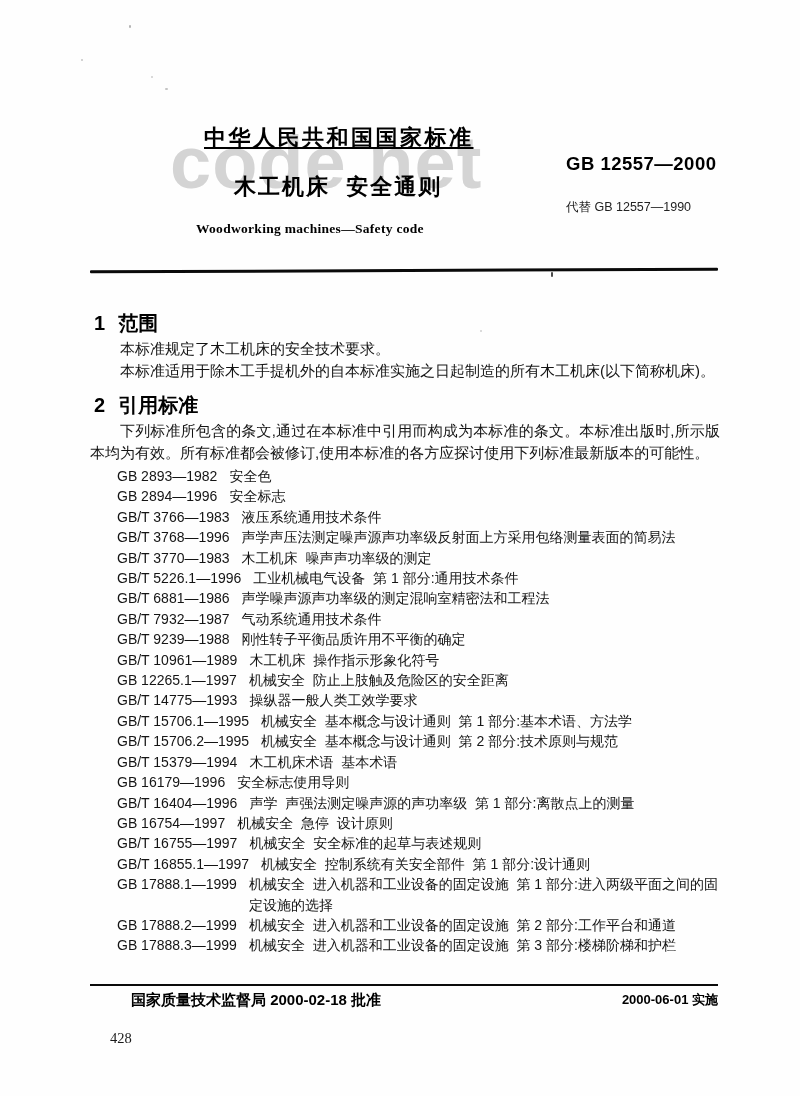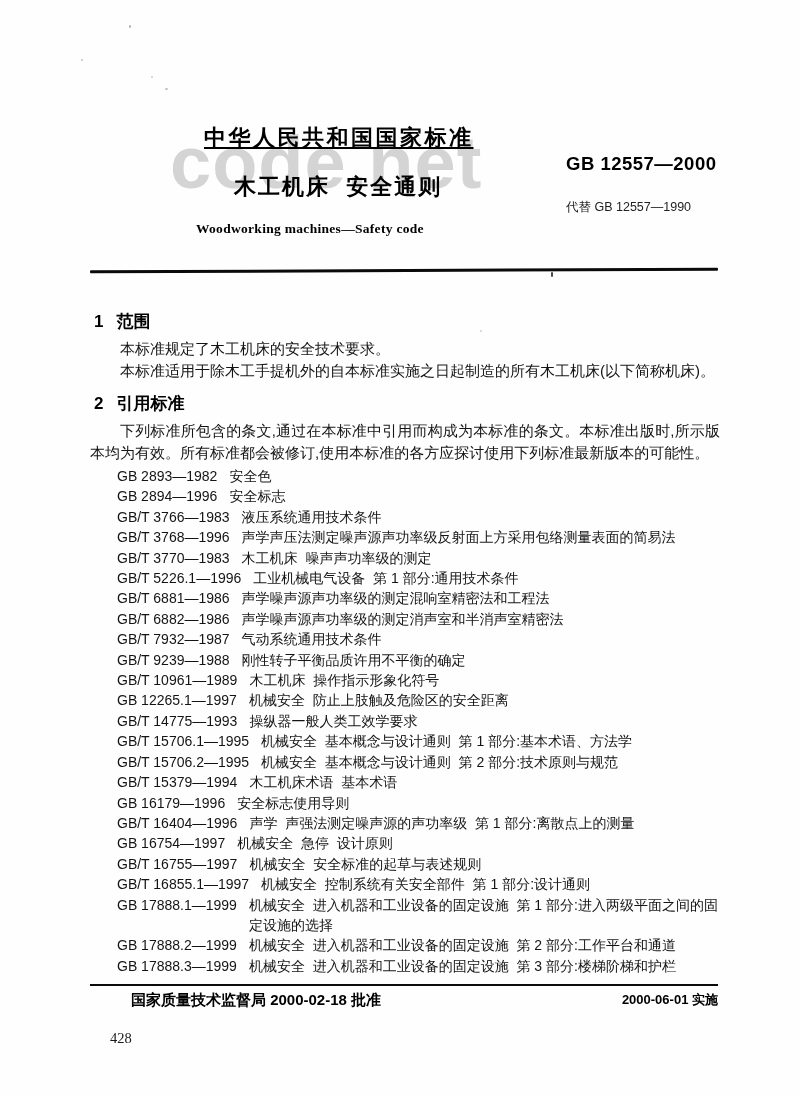--- a/index.html
+++ b/index.html
@@ -44,21 +44,21 @@
     color: #000; z-index: 2;
   }
   .rule-top {
     position: absolute; left: 90px; top: 269px;
     width: 628px; height: 3px; background: #0a0a0a;
     transform: rotate(-0.25deg); border-radius: 1px;
   }
   
   .sec-heading {
     position: absolute; left: 94px;
-    font-size: 17px; font-weight: bold; color: #000;
+    font-size: 20px; font-weight: bold; color: #000;
   }
   .sec-heading .sec-no { margin-right: 13px; }
   .sec1-h { top: 310px; }
   .sec2-h { top: 392px; }
   .scope-paras {
     position: absolute; left: 90px; top: 338px; width: 630px;
     font-size: 15px; line-height: 22px;
   }
   .scope-paras .para { text-indent: 2em; white-space: nowrap; }
   .refs-intro {
@@ -166,24 +166,20 @@
       <div class="std-row">
         <span class="code">GB/T 5226.1—1996</span>
         <span class="title">工业机械电气设备  第 1 部分:通用技术条件</span>
       </div>
 
       <div class="std-row">
         <span class="code">GB/T 6881—1986</span>
         <span class="title">声学噪声源声功率级的测定混响室精密法和工程法</span>
       </div>
 
-      <div class="std-row">
-        <span class="code">GB/T 6882—1986</span>
-        <span class="title">声学噪声源声功率级的测定消声室和半消声室精密法</span>
-      </div>
 
       <div class="std-row">
         <span class="code">GB/T 7932—1987</span>
         <span class="title">气动系统通用技术条件</span>
       </div>
 
       <div class="std-row">
         <span class="code">GB/T 9239—1988</span>
         <span class="title">刚性转子平衡品质许用不平衡的确定</span>
       </div>

